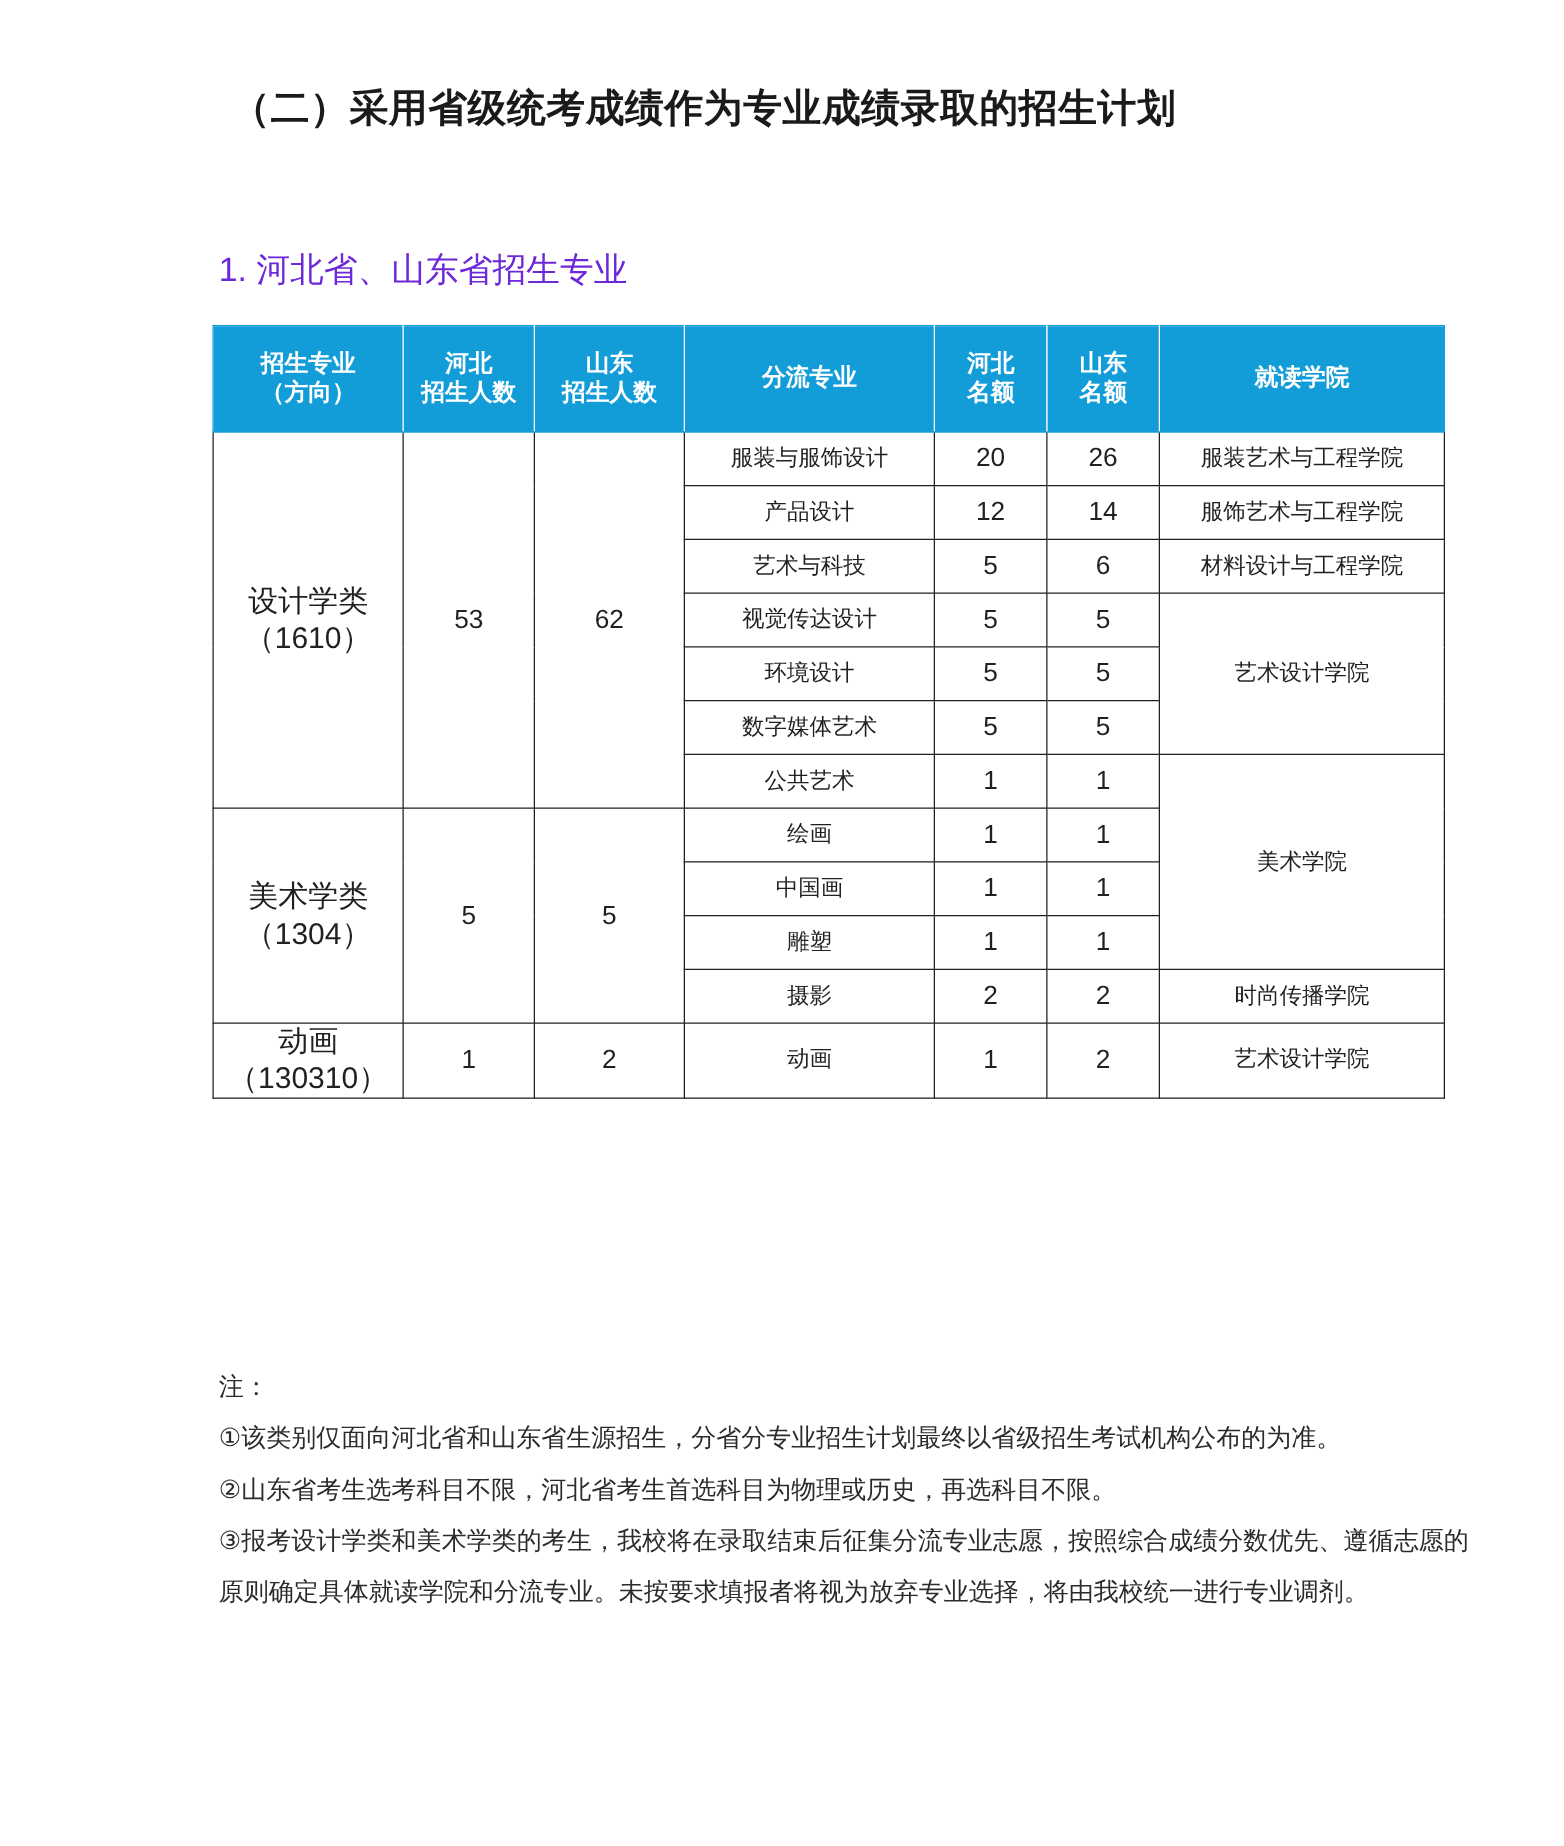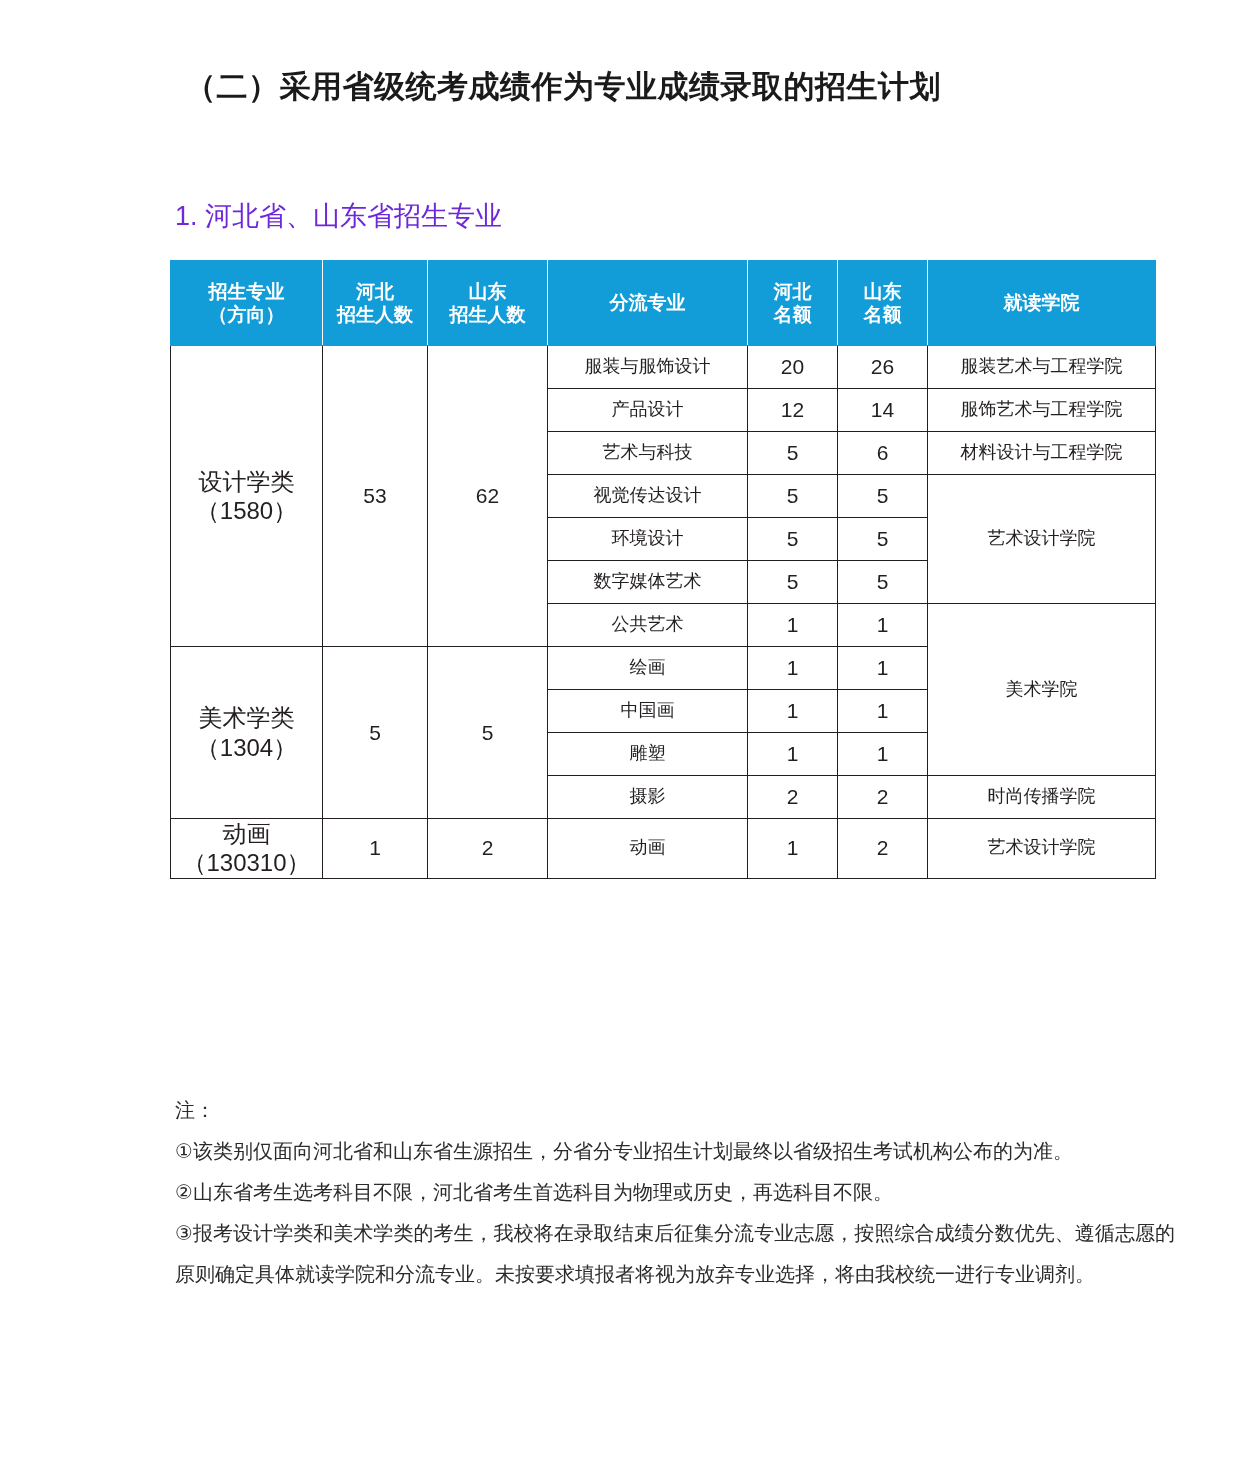--- a/index.html
+++ b/index.html
@@ -157,21 +157,21 @@
           <span class="hdr-line">山东</span>
           <span class="hdr-line">名额</span>
         </th>
         <th>
           <span class="hdr-line">就读学院</span>
         </th>
       </tr>
     </thead>
     <tbody id="table-body">
         <tr>
-          <td class="grp" rowspan="7"><span>设计学类</span><span class="code">（1580）</span></td>
+          <td class="grp" rowspan="7"><span>设计学类</span><span class="code">（1610）</span></td>
           <td class="num" rowspan="7">53</td>
           <td class="num" rowspan="7">62</td>
           <td>服装与服饰设计</td>
           <td class="num">20</td>
           <td class="num">26</td>
           <td rowspan="1">服装艺术与工程学院</td>
         </tr>
         <tr>
           <td>产品设计</td>
           <td class="num">12</td>

